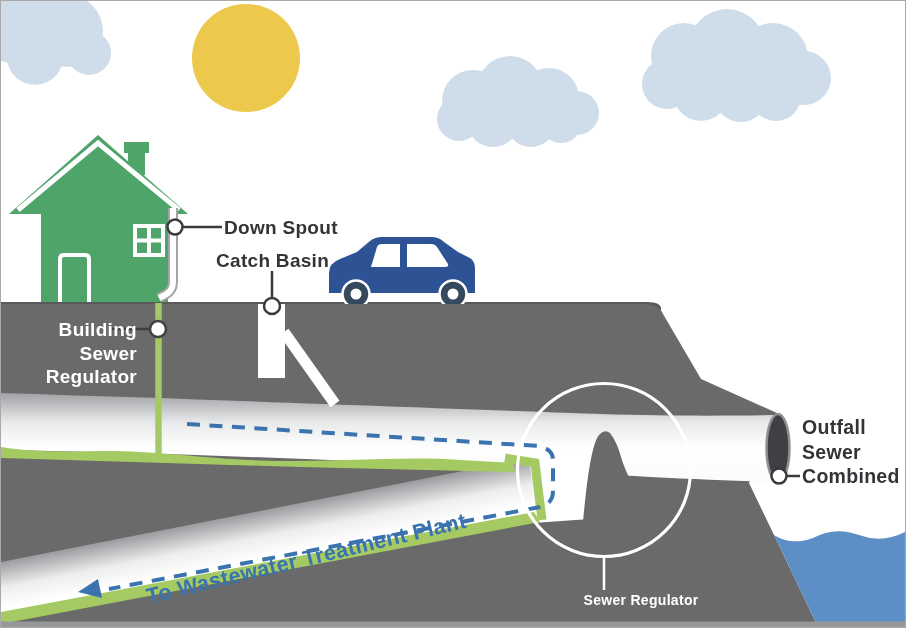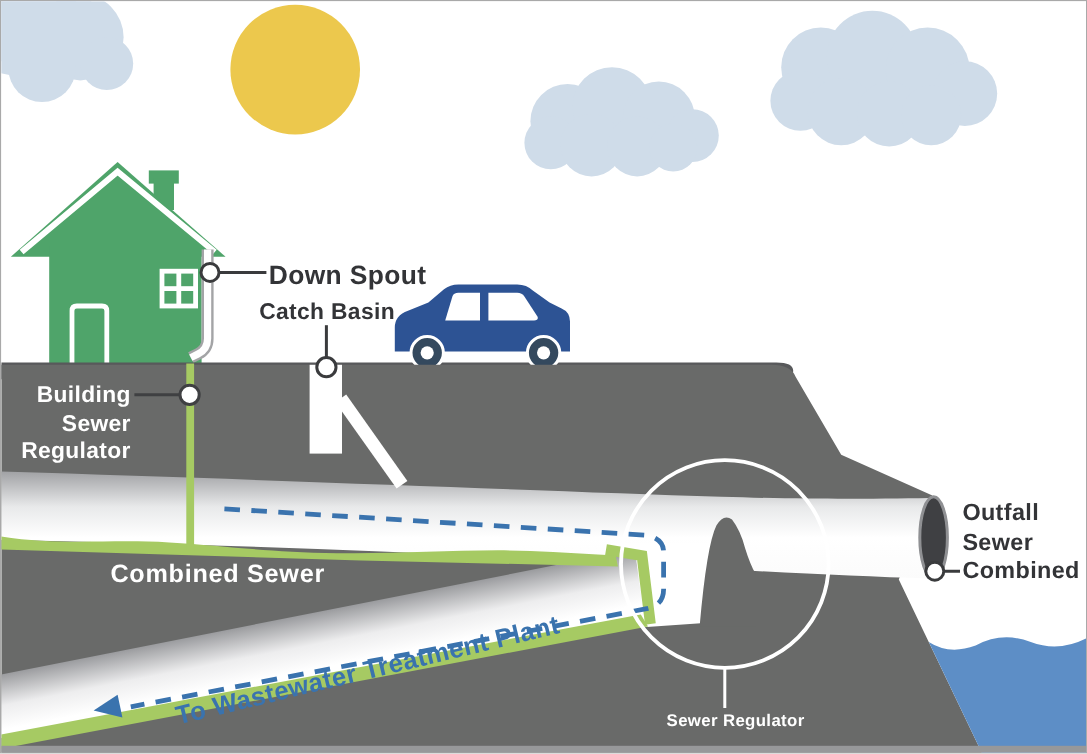--- a/index.html
+++ b/index.html
@@ -7,21 +7,21 @@
     position:relative;width:906px;height:628px;overflow:hidden;
     background:#ffffff;border:1px solid #a9a9a9;box-sizing:border-box;
     font-family:"Liberation Sans",sans-serif;
   }
   #scene{position:absolute;left:0;top:0;width:906px;height:628px;}
   .label{
     position:absolute;font-weight:bold;line-height:1.18;
     white-space:nowrap;letter-spacing:.3px;
   }
   .dark{color:#333437;}
-  .white{color:#ffffff;}
+  .white{color:#ffffff;padding-left:28px;}
   .blue{color:#3a73ae;}
   .rt{text-align:right;}
   .ct{text-align:center;}
   #lbl-building{line-height:23.5px;}
   #lbl-outfall{line-height:24.5px;}
   #lbl-wwtp{
     transform:rotate(-13.5deg);transform-origin:0 50%;
     font-size:21.5px;letter-spacing:.4px;
   }
 </style>
@@ -148,31 +148,30 @@
   <line x1="271" y1="270" x2="271" y2="297" stroke="#3a3b3d" stroke-width="2.5"></line>
   <circle cx="271" cy="305" r="8" fill="#ffffff" stroke="#3a3b3d" stroke-width="2.5"></circle>
 
   <line x1="111" y1="328" x2="149" y2="328" stroke="#3f4042" stroke-width="2.5"></line>
   <circle cx="157" cy="328" r="8" fill="#ffffff" stroke="#3f4042" stroke-width="2.5"></circle>
 
   <line x1="786" y1="475" x2="799" y2="475" stroke="#3a3b3d" stroke-width="2.5"></line>
   <circle cx="778" cy="475" r="7.5" fill="#ffffff" stroke="#3a3b3d" stroke-width="2.5"></circle>
 </svg>
 
-<div class="label dark" id="lbl-downspout" style="left:223px;top:216px;font-size:22px;">Down Spout</div>
+<div class="label dark" id="lbl-downspout" style="left:223px;top:216px;font-size:19px;">Down Spout</div>
 
 <div class="label dark" id="lbl-catchbasin" style="left:215px;top:249px;font-size:19px;">Catch Basin</div>
 
 <div class="label white rt" id="lbl-building" style="left:0px;top:317px;width:108px;font-size:19px;">
   <div>Building</div>
   <div>Sewer</div>
   <div>Regulator</div>
 </div>
 
-<div class="label white" id="lbl-combined" style="left:91px;top:466px;font-size:21px;letter-spacing:.6px;">Combined Sewer</div>
 
 <div class="label blue" id="lbl-wwtp" style="left:146px;top:584px;">To Wastewater Treatment Plant</div>
 
 <div class="label white ct" id="lbl-regulator" style="left:512px;top:591px;width:200px;font-size:14px;">Sewer Regulator</div>
 
 <div class="label dark" id="lbl-outfall" style="left:801px;top:414px;font-size:19.5px;">
   <div>Outfall</div>
   <div>Sewer</div>
   <div>Combined</div>
 </div>

